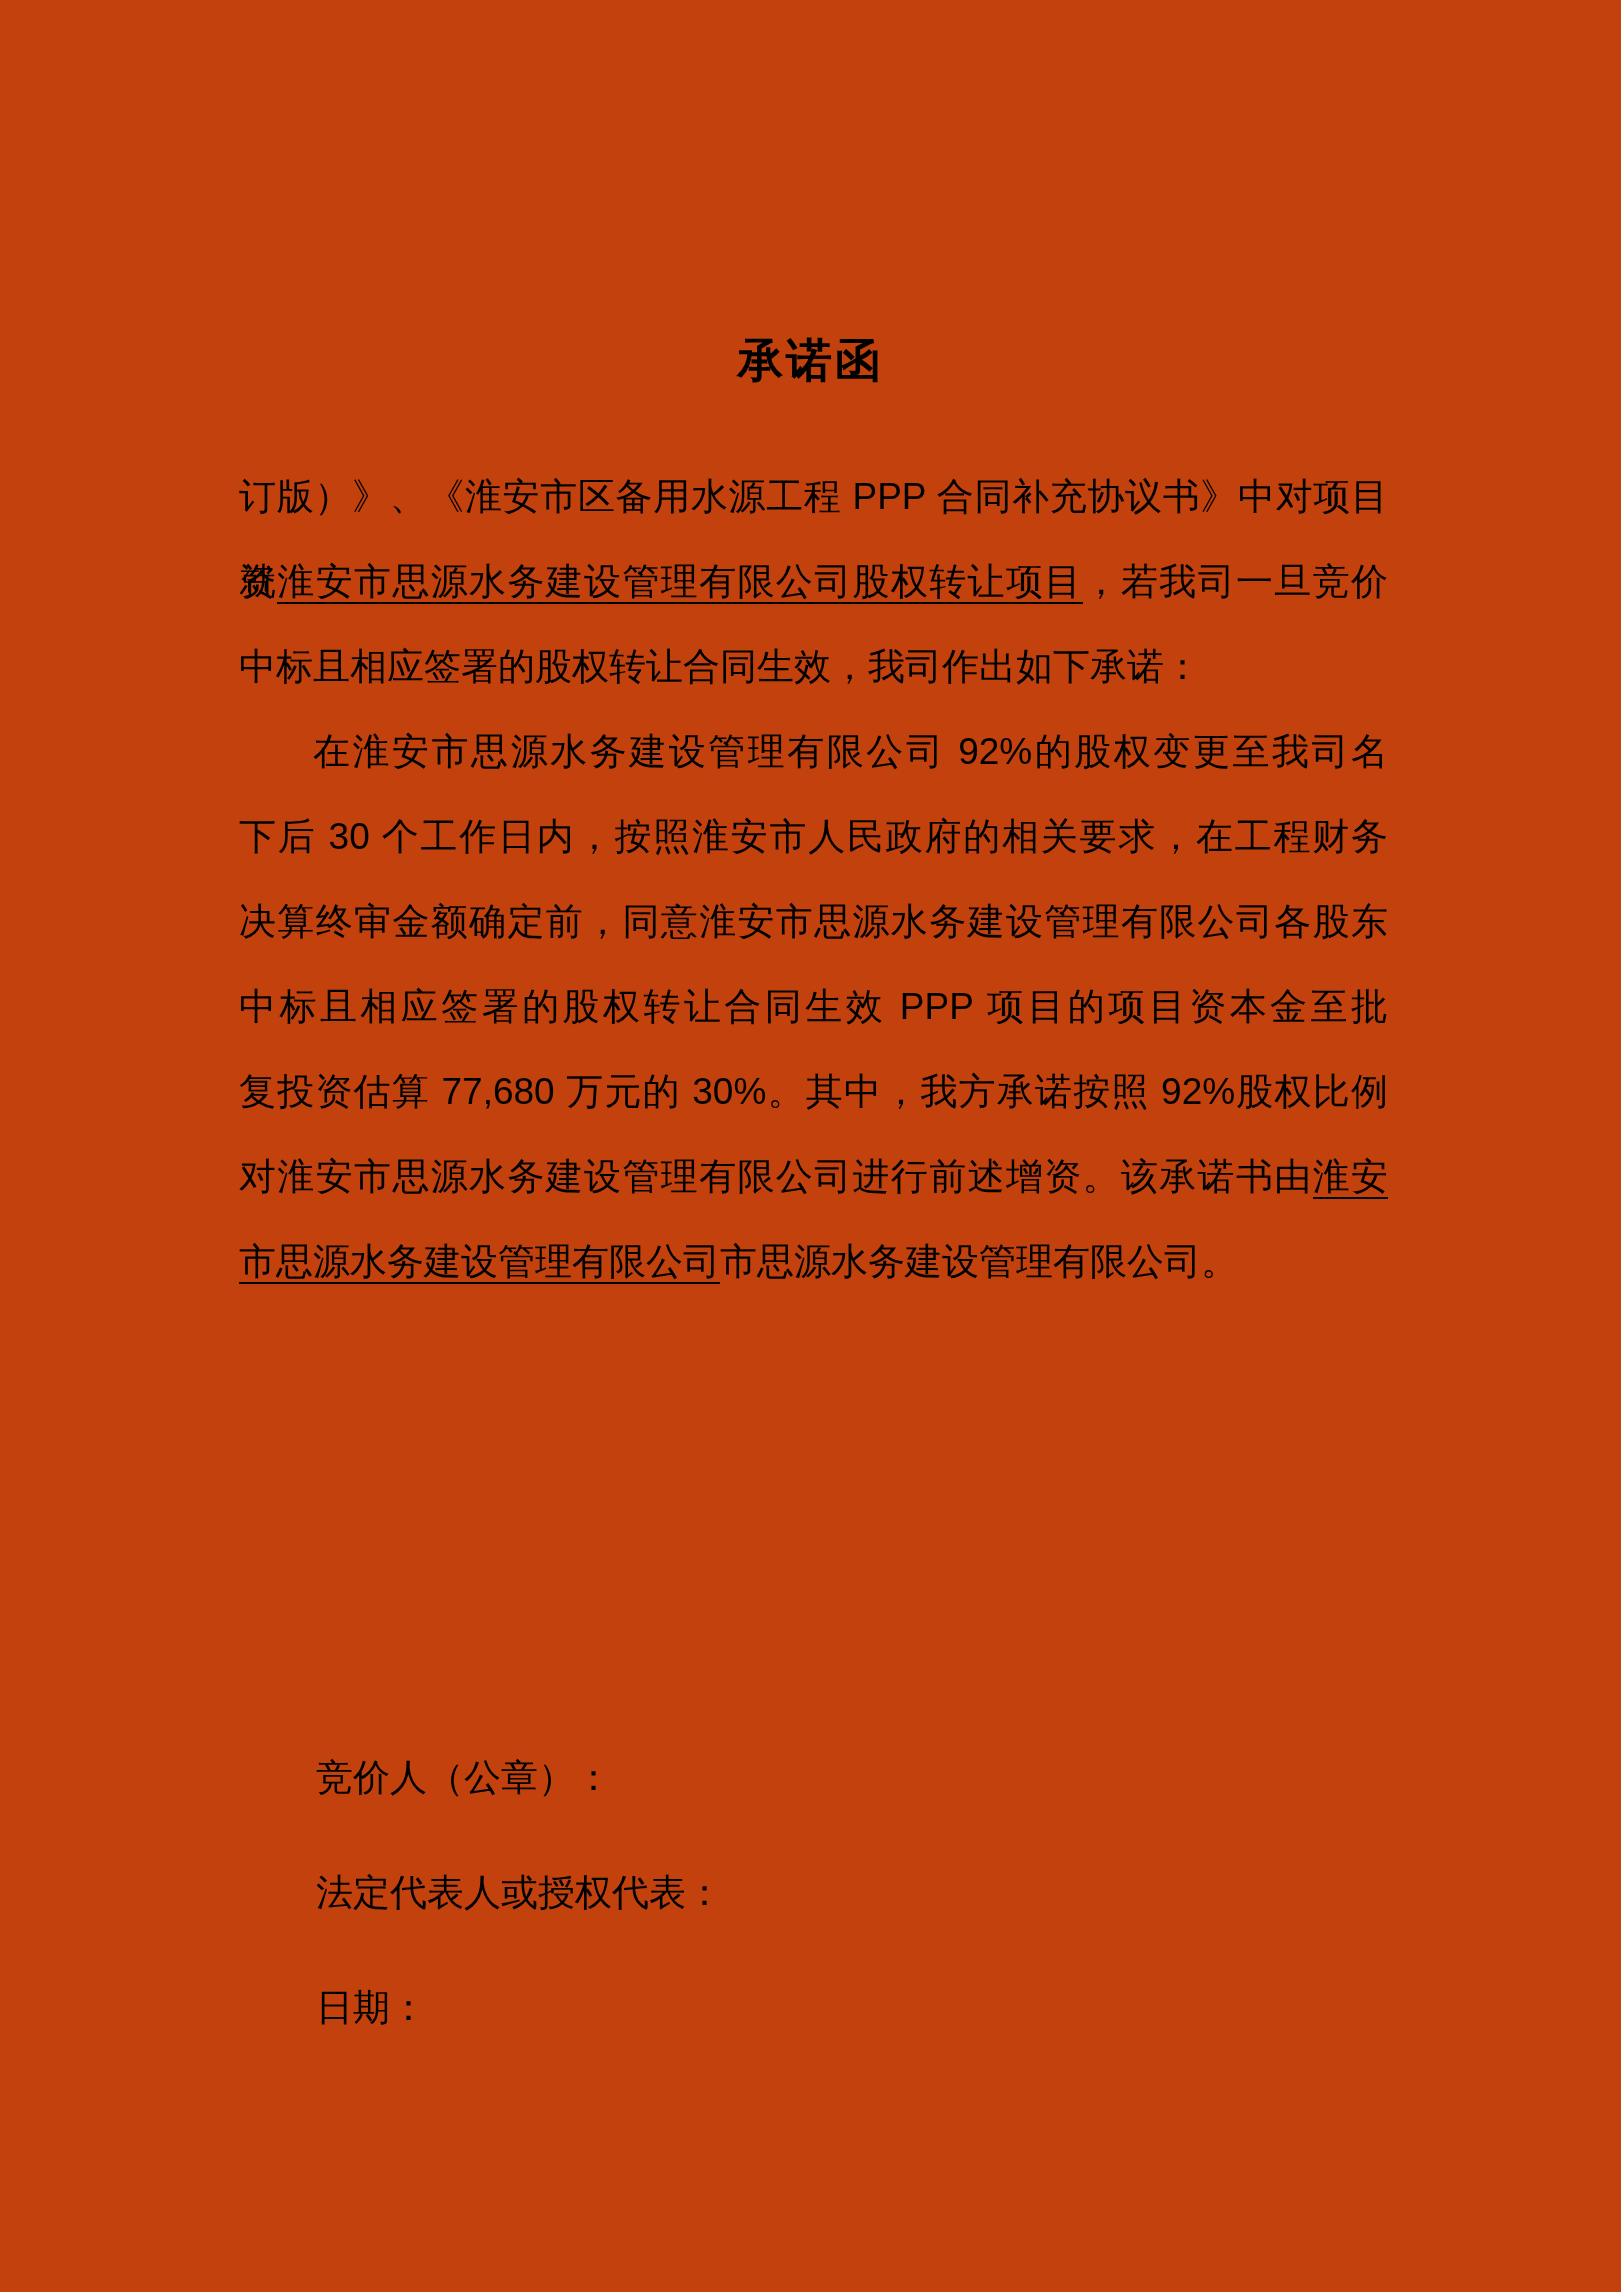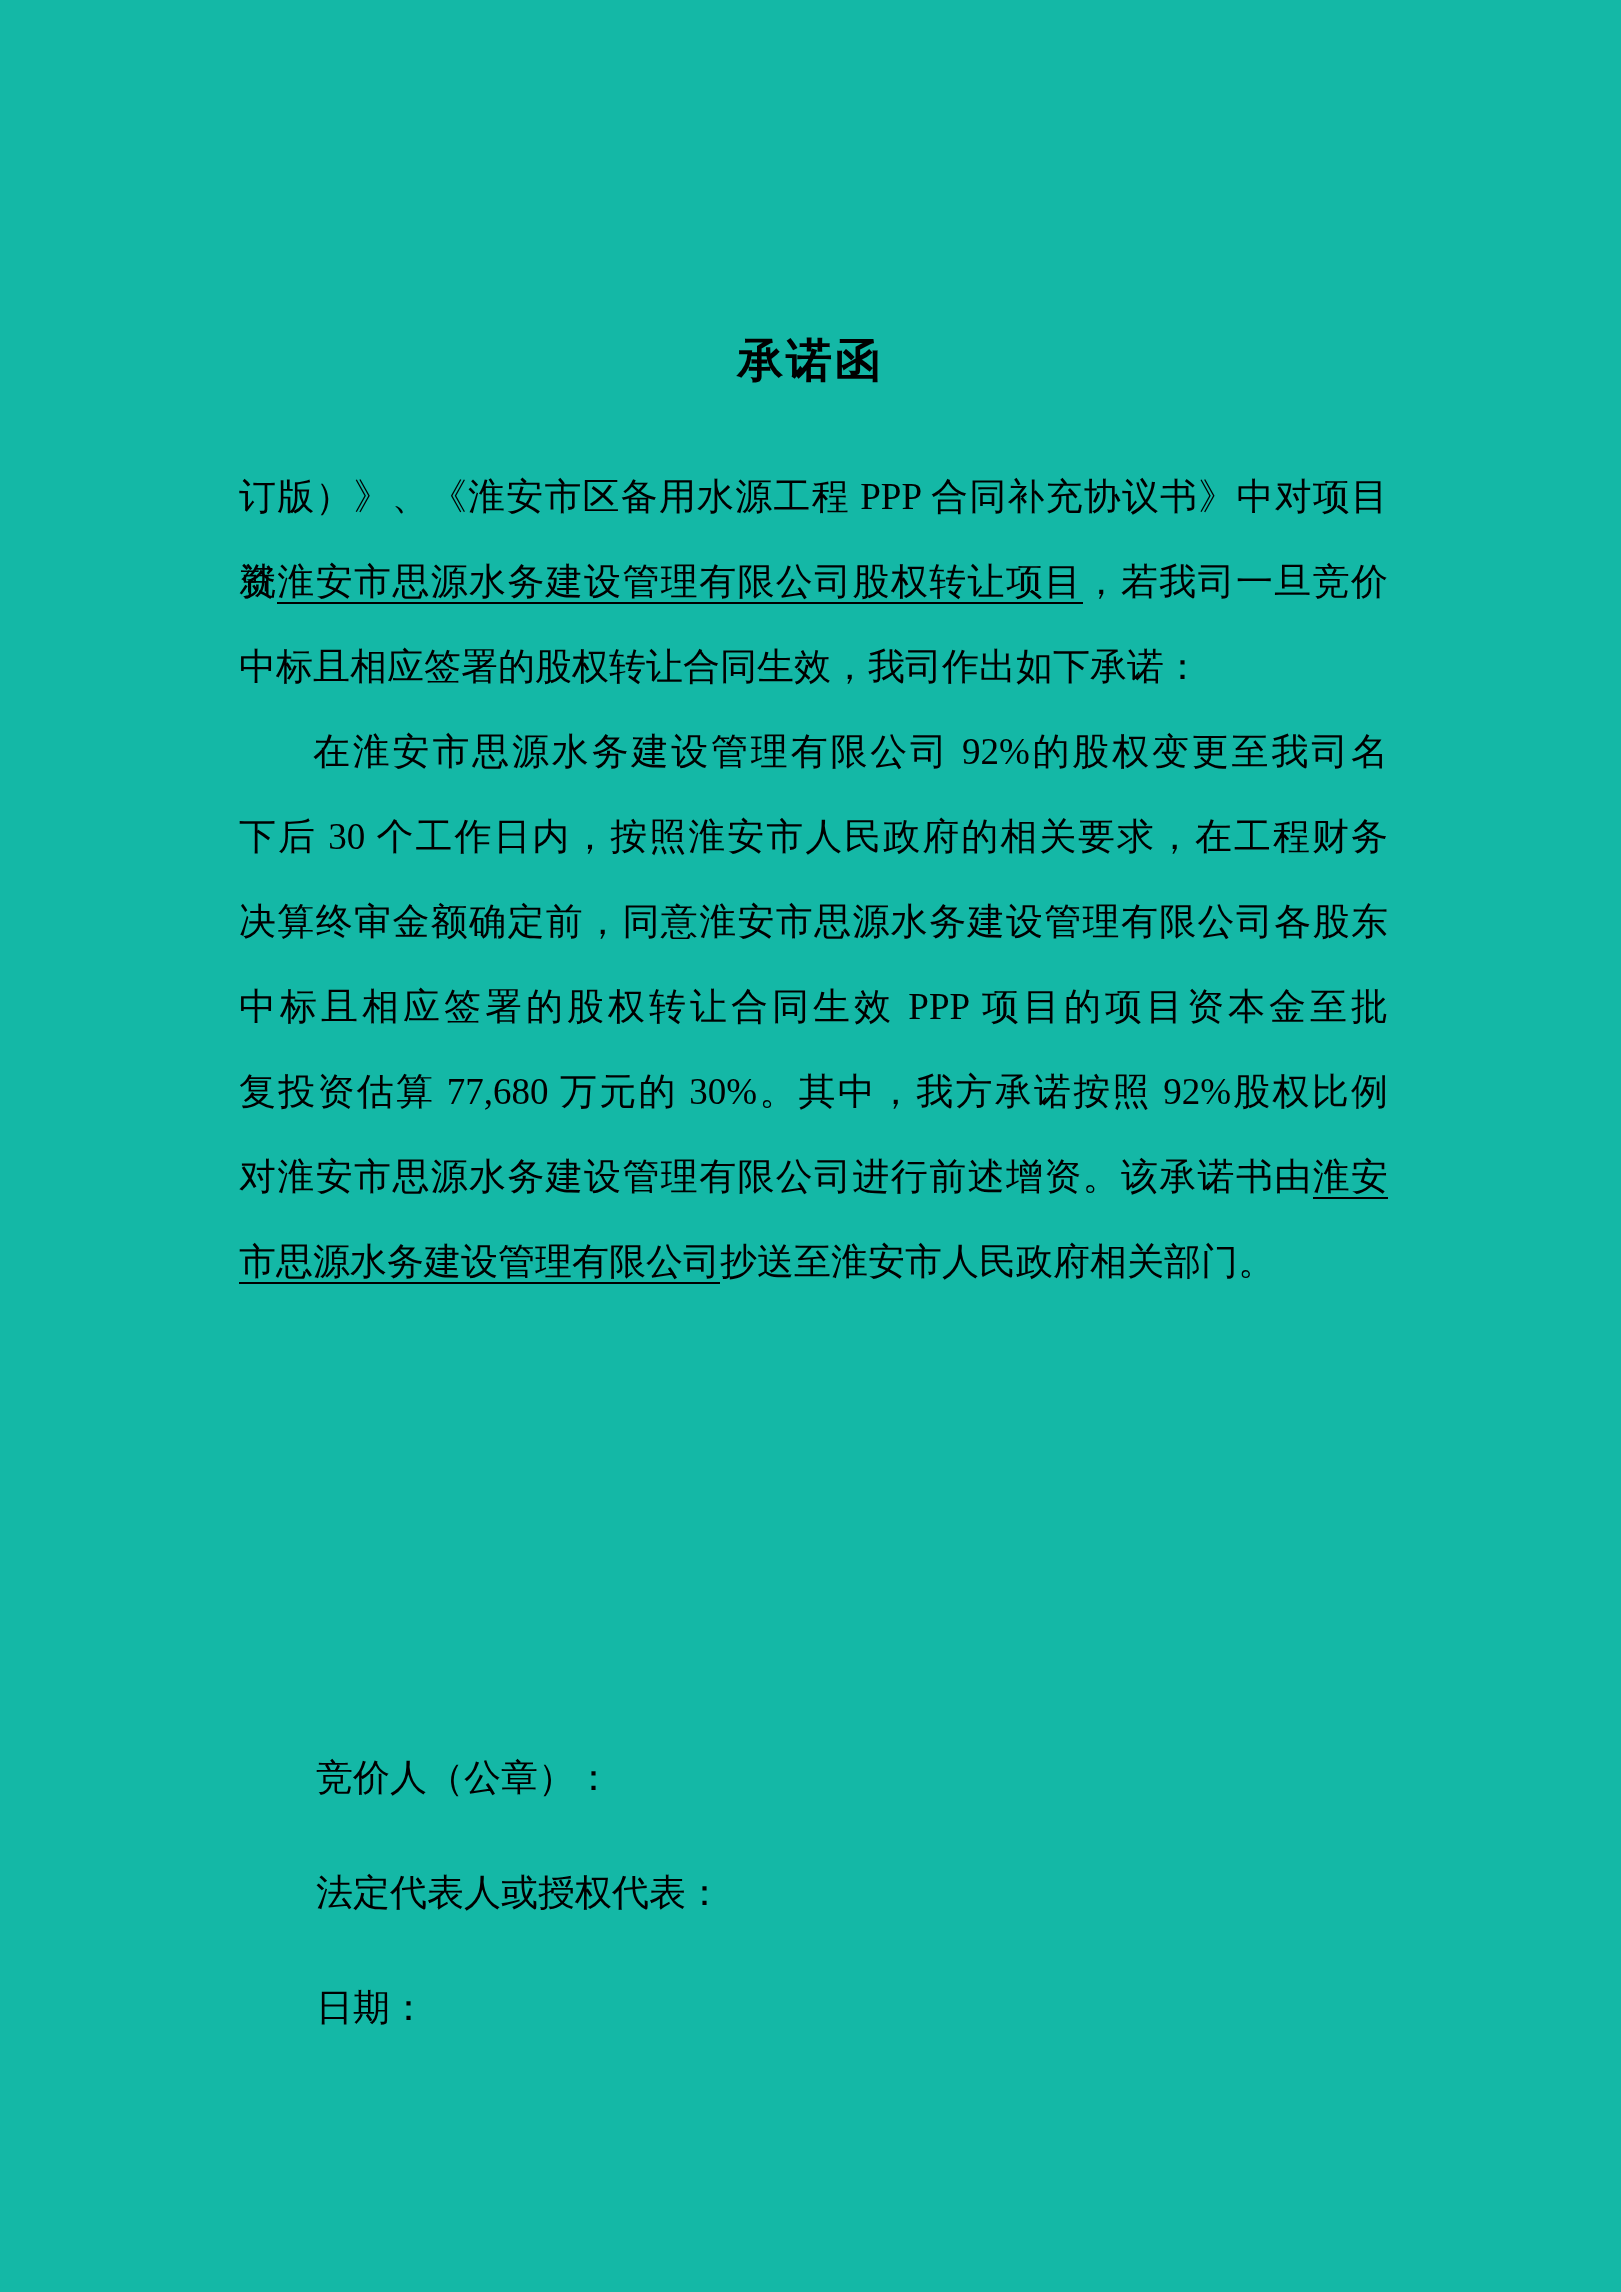--- a/index.html
+++ b/index.html
@@ -4,23 +4,23 @@
 <style>
   html, body {
     margin: 0;
     padding: 0;
     background: #ffffff;
   }
   .page {
     position: relative;
     width: 1621px;
     height: 2293px;
-    background: #14b8a6;
+    background: #c2410c;
     color: #000000;
-    font-family: Liberation Serif, serif;
+    font-family: Liberation Sans, sans-serif;
     overflow: hidden;
   }
   .title {
     position: absolute;
     top: 334px;
     left: 0;
     width: 100%;
     margin: 0;
     text-align: center;
     font-size: 46px;
@@ -67,21 +67,21 @@
   <div class="body-text">
       <div class="line just"><span>订版）》、《淮安市区备用水源工程 PPP 合同补充协议书》中对项目资</span></div>
       <div class="line just"><span>就</span><span class="u">淮安市思源水务建设管理有限公司股权转让项目</span><span>，若我司一旦竞价</span></div>
       <div class="line"><span>中标且相应签署的股权转让合同生效，我司作出如下承诺：</span></div>
       <div class="line just ind"><span>在淮安市思源水务建设管理有限公司 92%的股权变更至我司名</span></div>
       <div class="line just"><span>下后 30 个工作日内，按照淮安市人民政府的相关要求，在工程财务</span></div>
       <div class="line just"><span>决算终审金额确定前，同意淮安市思源水务建设管理有限公司各股东</span></div>
       <div class="line just"><span>中标且相应签署的股权转让合同生效 PPP 项目的项目资本金至批</span></div>
       <div class="line just"><span>复投资估算 77,680 万元的 30%。其中，我方承诺按照 92%股权比例</span></div>
       <div class="line just"><span>对淮安市思源水务建设管理有限公司进行前述增资。该承诺书由</span><span class="u">淮安</span></div>
-      <div class="line"><span class="u">市思源水务建设管理有限公司</span><span>抄送至淮安市人民政府相关部门。</span></div>
+      <div class="line"><span class="u">市思源水务建设管理有限公司</span><span>市思源水务建设管理有限公司。</span></div>
     </div>
 
   <div class="signature">
     <div class="sig-line">竞价人（公章）：</div>
     <div class="sig-line">法定代表人或授权代表：</div>
     <div class="sig-line">日期：</div>
   </div>
 
 </div>
 

